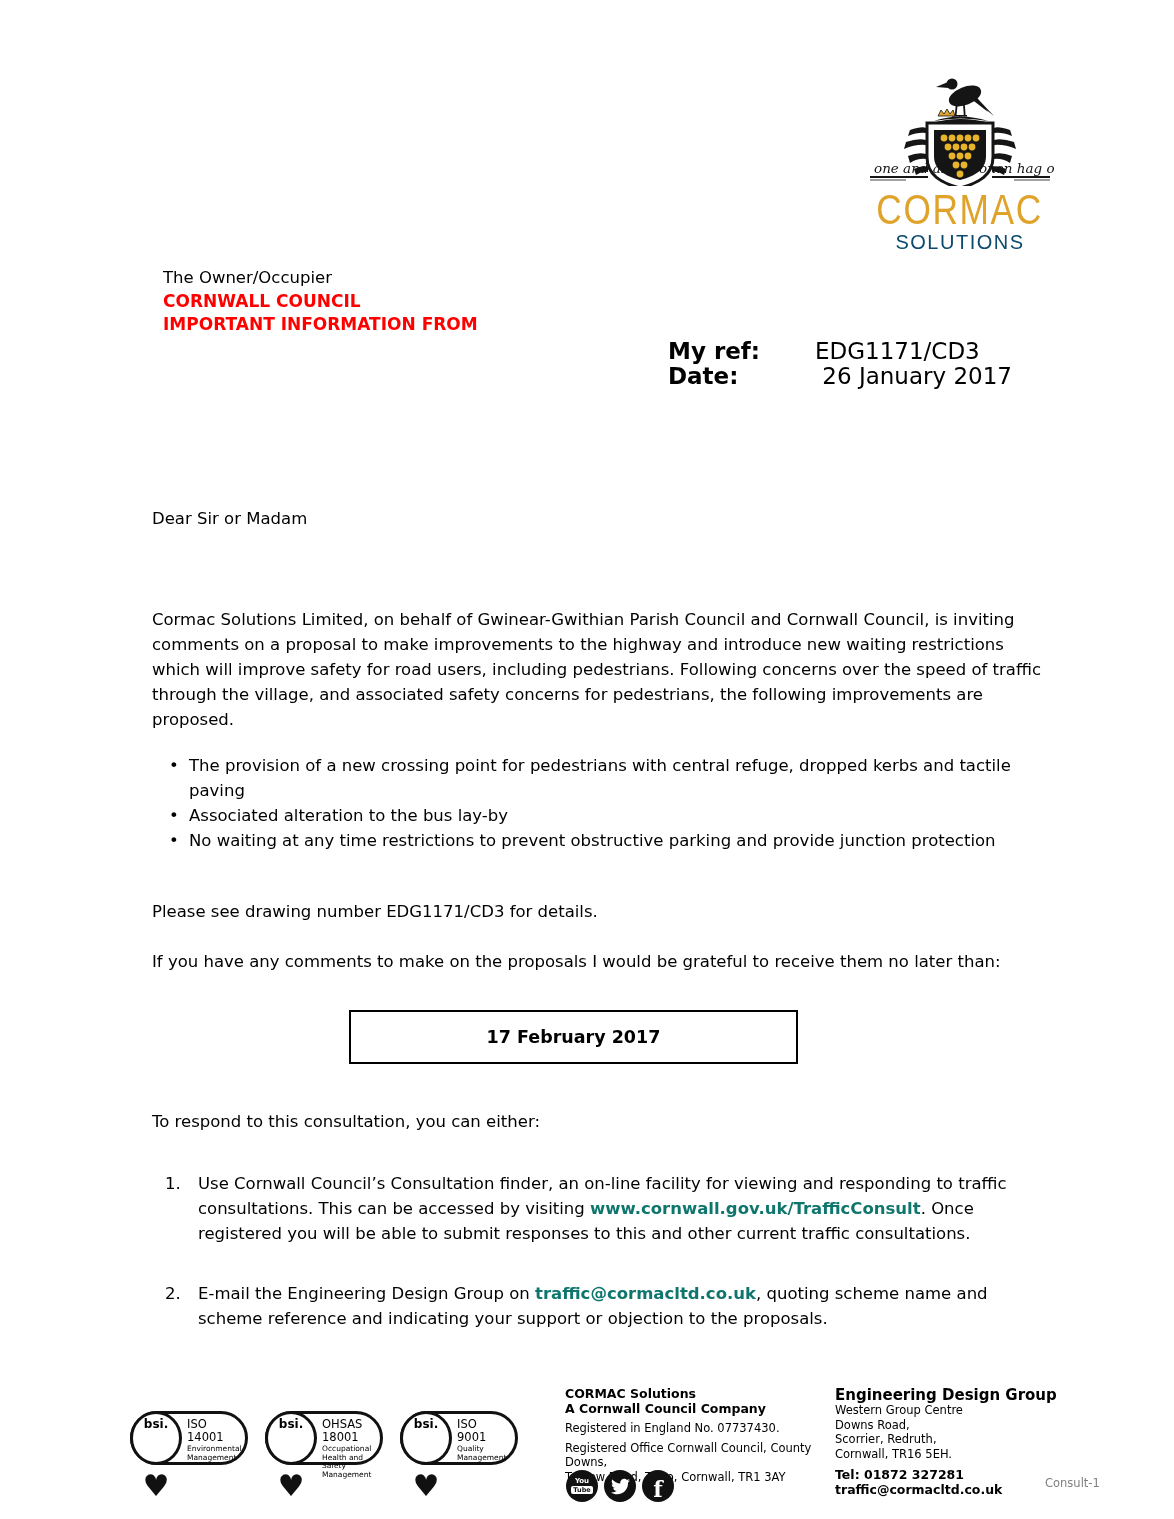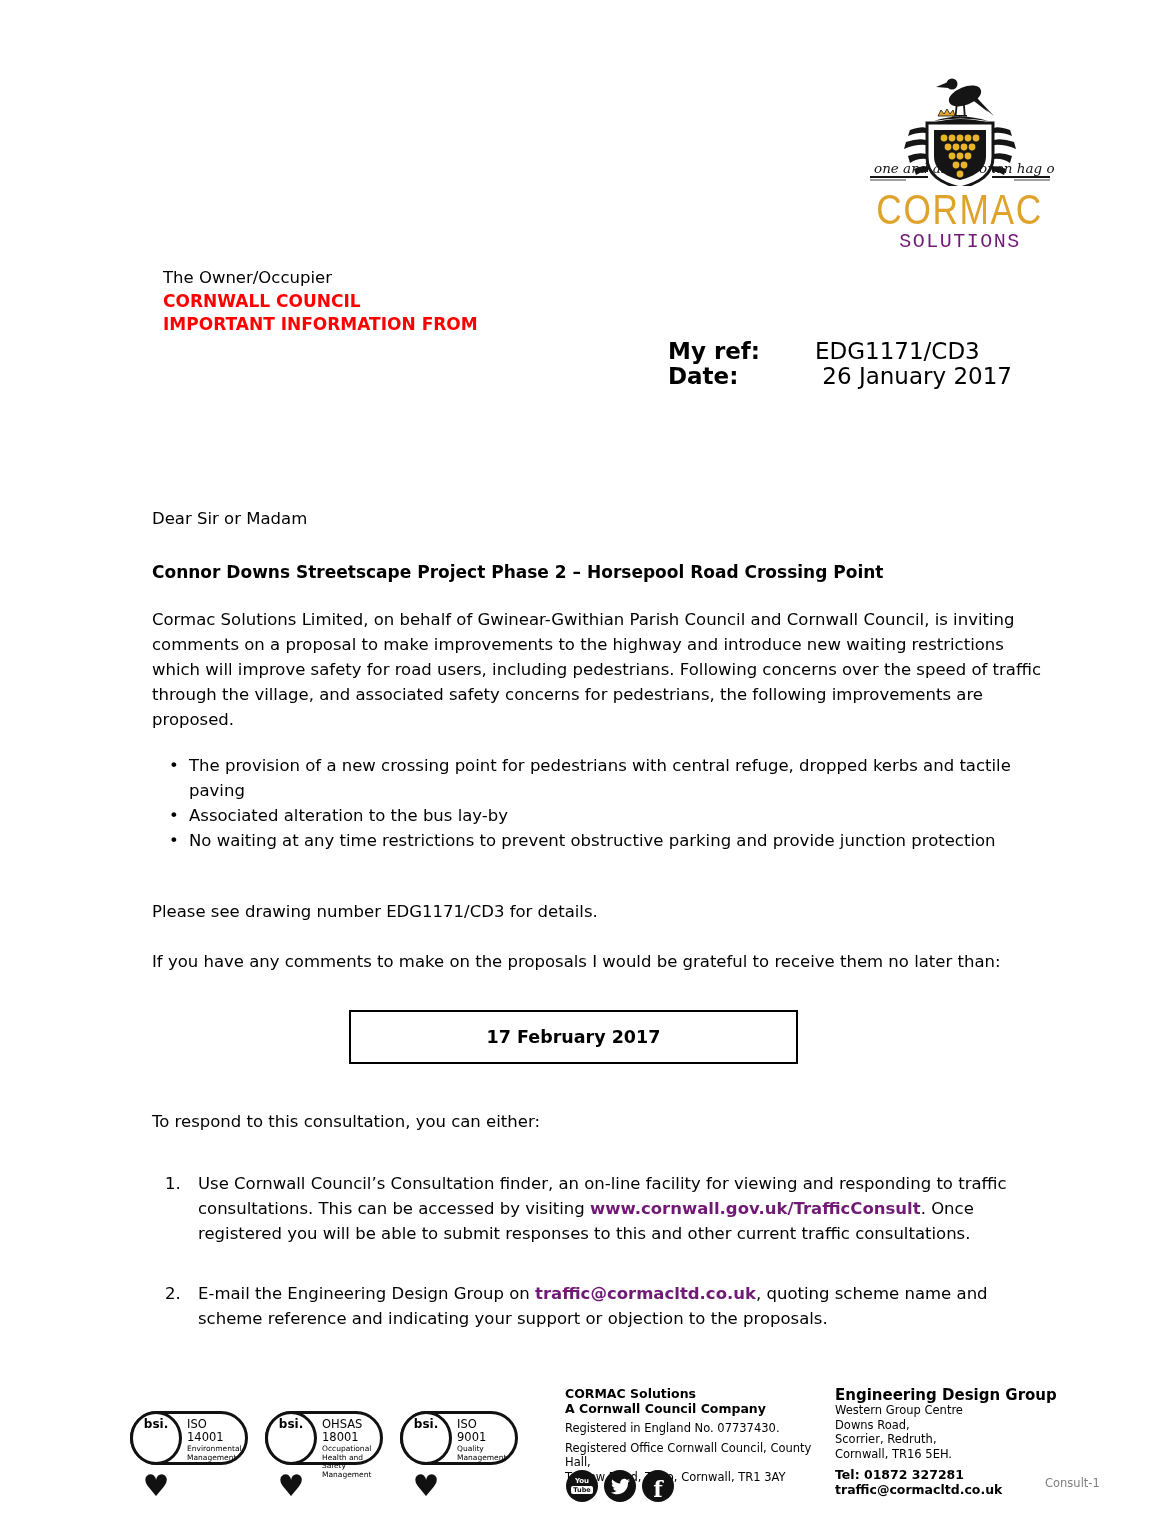--- a/index.html
+++ b/index.html
@@ -24,23 +24,23 @@
     font-weight: 400;
     color: #DFA32B;
     letter-spacing: 2px;
     transform: scale(0.82, 1);
     transform-origin: center;
     white-space: nowrap;
     line-height: 1;
   }
   .brand-sub-row { display: flex; justify-content: center; margin-top: 1px; }
   .brand-sub {
-    font-family: Liberation Mono, monospace;
+    font-family: Liberation Sans, sans-serif;
     font-size: 20px;
-    color: #701a75;
+    color: #0c4a6e;
     letter-spacing: 1.5px;
     white-space: nowrap;
     line-height: 1;
     text-align: right;
   }
 
   
   .recipient { left: 163px; top: 266px; line-height: 23.5px; font-size: 16.5px; }
   .recipient .red { color: #FF0000; font-weight: bold; font-size: 17px; }
 
@@ -70,21 +70,21 @@
     font-weight: bold; font-size: 17.5px;
   }
 
   
   .respond-intro { left: 152px; top: 1109px; width: 896px; }
   .option1 { left: 152px; top: 1171px; width: 900px; }
   .option2 { left: 152px; top: 1281px; width: 900px; }
   .option-row { display: flex; padding-left: 13px; }
   .option-num { width: 33px; flex: 0 0 33px; }
   .option-text { flex: 1; }
-  .blue-link { color: #701a75; font-weight: bold; text-decoration: none; }
+  .blue-link { color: #0f766e; font-weight: bold; text-decoration: none; }
 
   
   .badges { left: 130px; top: 1411px; display: flex; gap: 17px; }
   .badge {
     width: 118px; height: 54px;
     border: 3px solid #111; border-radius: 27px;
     display: flex; align-items: stretch; background: #fff;
   }
   .badge-circle {
     width: 52px; height: 54px; margin: -3px 0 -3px -3px;
@@ -210,21 +210,20 @@
       <span class="ref-value">EDG1171/CD3</span>
     </div>
     <div class="ref-row">
       <span class="ref-label">Date:</span>
       <span class="ref-value"> 26 January 2017</span>
     </div>
   </div>
 
   <div class="abs bodytext salutation">Dear Sir or Madam</div>
 
-  <div class="abs bodytext subject">Connor Downs Streetscape Project Phase 2 – Horsepool Road Crossing Point</div>
 
   <div class="abs bodytext para1">Cormac Solutions Limited, on behalf of Gwinear-Gwithian Parish Council and Cornwall Council,  is inviting comments on a proposal to make improvements to the highway and introduce new waiting restrictions which will improve safety for road users, including pedestrians.  Following concerns over the speed of traffic through the village, and associated safety concerns for pedestrians, the following improvements are proposed.</div>
 
   <div class="abs bodytext bullets">
     <div class="bullet-row">
       <span class="bullet-marker">•</span>
       <span class="bullet-text">The provision of a new crossing point for pedestrians with central refuge, dropped kerbs and tactile paving</span>
     </div>
     <div class="bullet-row">
       <span class="bullet-marker">•</span>
@@ -303,21 +302,21 @@
       </div>
     </div>
   </div>
 
   <div class="abs footer-center">
     <div class="head">CORMAC Solutions</div>
     <div class="head">A Cornwall Council Company</div>
     <div class="gap"></div>
     <div>Registered in England No. 07737430.</div>
     <div class="gap"></div>
-    <div>Registered Office Cornwall Council, County Hall,</div>
+    <div>Registered Office Cornwall Council, County Downs,</div>
     <div>Treyew Road, Truro, Cornwall, TR1 3AY</div>
   </div>
 
   <div class="abs social-row">
     <div class="social-circle">
       <div class="yt">
         <span class="you">You</span>
         <span class="tube">Tube</span>
       </div>
     </div>

